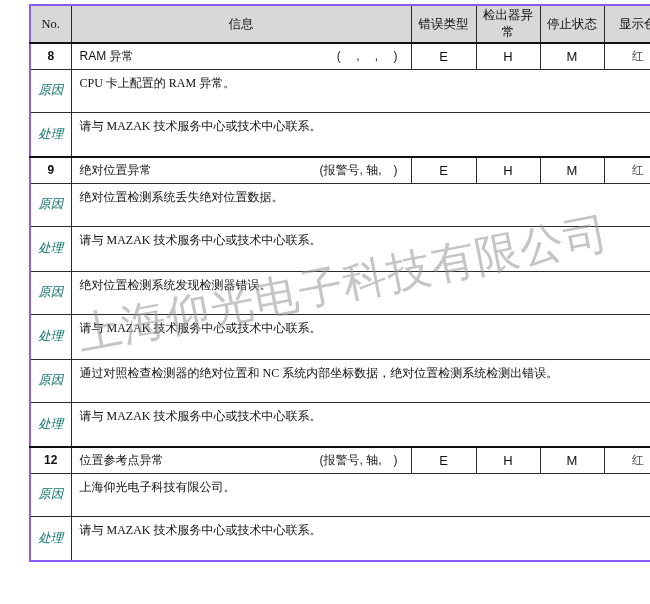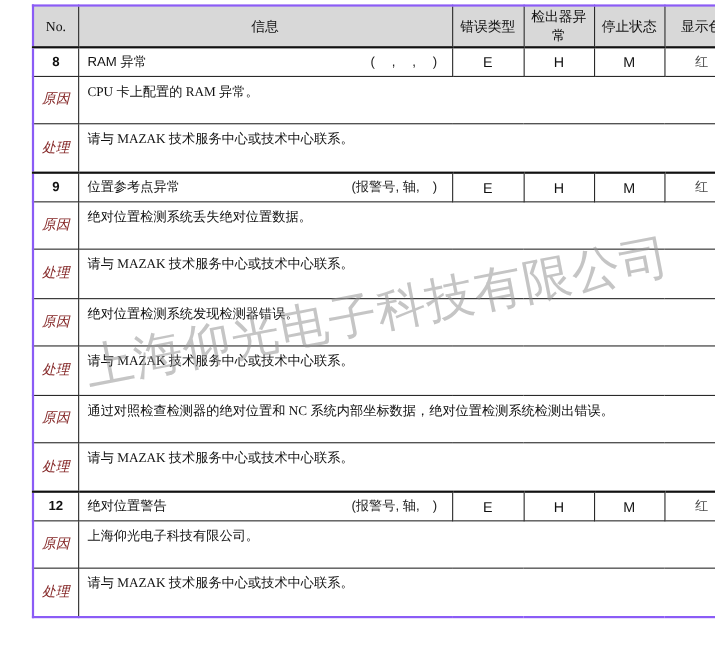--- a/index.html
+++ b/index.html
@@ -42,21 +42,21 @@
   td.center-cell{text-align:center;vertical-align:middle;font-size:13px;}
   td.color-cell{
     font-size:12px;color:#4d4d4d;
     font-family:"Liberation Serif","DejaVu Serif",serif;
   }
 
   td.label-cell{
     text-align:center;vertical-align:middle;
     font-style:italic;
     font-family:"Liberation Serif","DejaVu Serif",serif;
-    font-size:12.5px;color:#7f1d1d;
+    font-size:12.5px;color:#0f766e;
   }
   td.desc-cell{
     vertical-align:top;padding:5px 8px 0 8px;
     font-size:12px;line-height:1.45;
     font-family:"Liberation Serif","DejaVu Serif",serif;
   }
 
   .watermark{
     position:absolute;left:78px;top:306px;
     font-size:44px;letter-spacing:1px;white-space:nowrap;
@@ -112,21 +112,21 @@
       </tr>
       <tr class="remedy-row">
         <td class="label-cell">处理</td>
         <td class="desc-cell" colspan="5">请与 MAZAK 技术服务中心或技术中心联系。</td>
       </tr>
 
       <tr class="title-row">
         <td class="no-cell">9</td>
         <td class="info-cell">
           <div class="info-wrap">
-            <span class="title-text">位置参考点异常</span>
+            <span class="title-text">绝对位置异常</span>
             <span class="paren-text">(报警号, 轴,　)</span>
           </div>
         </td>
         <td class="center-cell">E</td>
         <td class="center-cell">H</td>
         <td class="center-cell">M</td>
         <td class="center-cell color-cell">红</td>
       </tr>
       <tr class="cause-row">
         <td class="label-cell">原因</td>
@@ -152,21 +152,21 @@
       </tr>
       <tr class="remedy-row">
         <td class="label-cell">处理</td>
         <td class="desc-cell" colspan="5">请与 MAZAK 技术服务中心或技术中心联系。</td>
       </tr>
 
       <tr class="title-row">
         <td class="no-cell">12</td>
         <td class="info-cell">
           <div class="info-wrap">
-            <span class="title-text">绝对位置警告</span>
+            <span class="title-text">位置参考点异常</span>
             <span class="paren-text">(报警号, 轴,　)</span>
           </div>
         </td>
         <td class="center-cell">E</td>
         <td class="center-cell">H</td>
         <td class="center-cell">M</td>
         <td class="center-cell color-cell">红</td>
       </tr>
       <tr class="cause-row">
         <td class="label-cell">原因</td>

